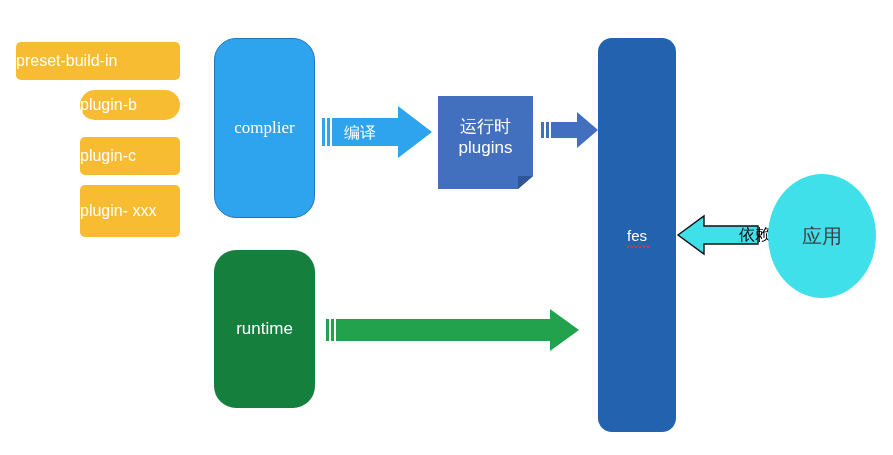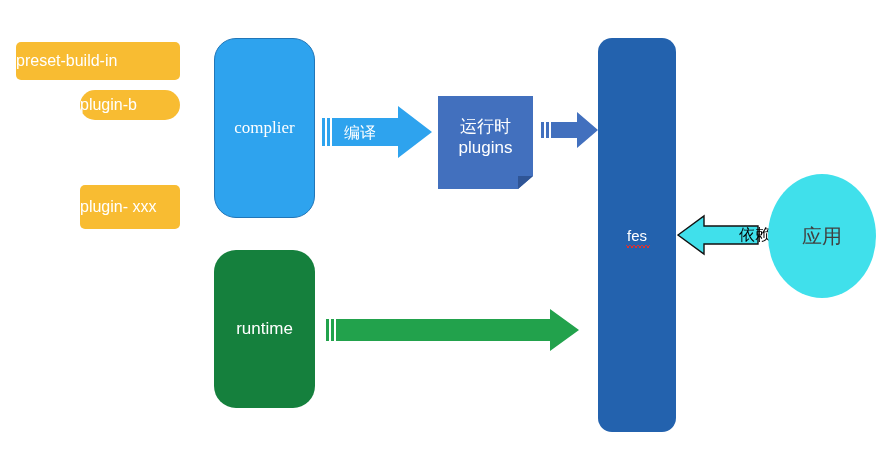--- a/index.html
+++ b/index.html
@@ -137,22 +137,25 @@
 <div id="canvas">
 
   <div class="chip" style="left:16px; top:42px; width:164px; height:38px;">
     <span>preset-build-in</span>
   </div>
 
   <div class="chip" style="left:80px; top:90px; width:100px; height:30px;border-radius:15px;">
     <span>plugin-b</span>
   </div>
 
-
-  <div class="chip" style="left:80px; top:185px; width:100px; height:44px; font-size:16px;">
+  <div class="chip" style="left:80px; top:137px; width:100px; height:38px;">
+    <span>plugin-c</span>
+  </div>
+
+  <div class="chip" style="left:80px; top:185px; width:100px; height:52px; font-size:16px;">
     <span>plugin-
 xxx</span>
   </div>
 
   <div class="rrect complier" style="left:214px; top:38px; width:101px; height:180px;">
     <span>complier</span>
   </div>
 
   <div class="rrect runtime" style="left:214px; top:250px; width:101px; height:158px;">
     <span>runtime</span>

